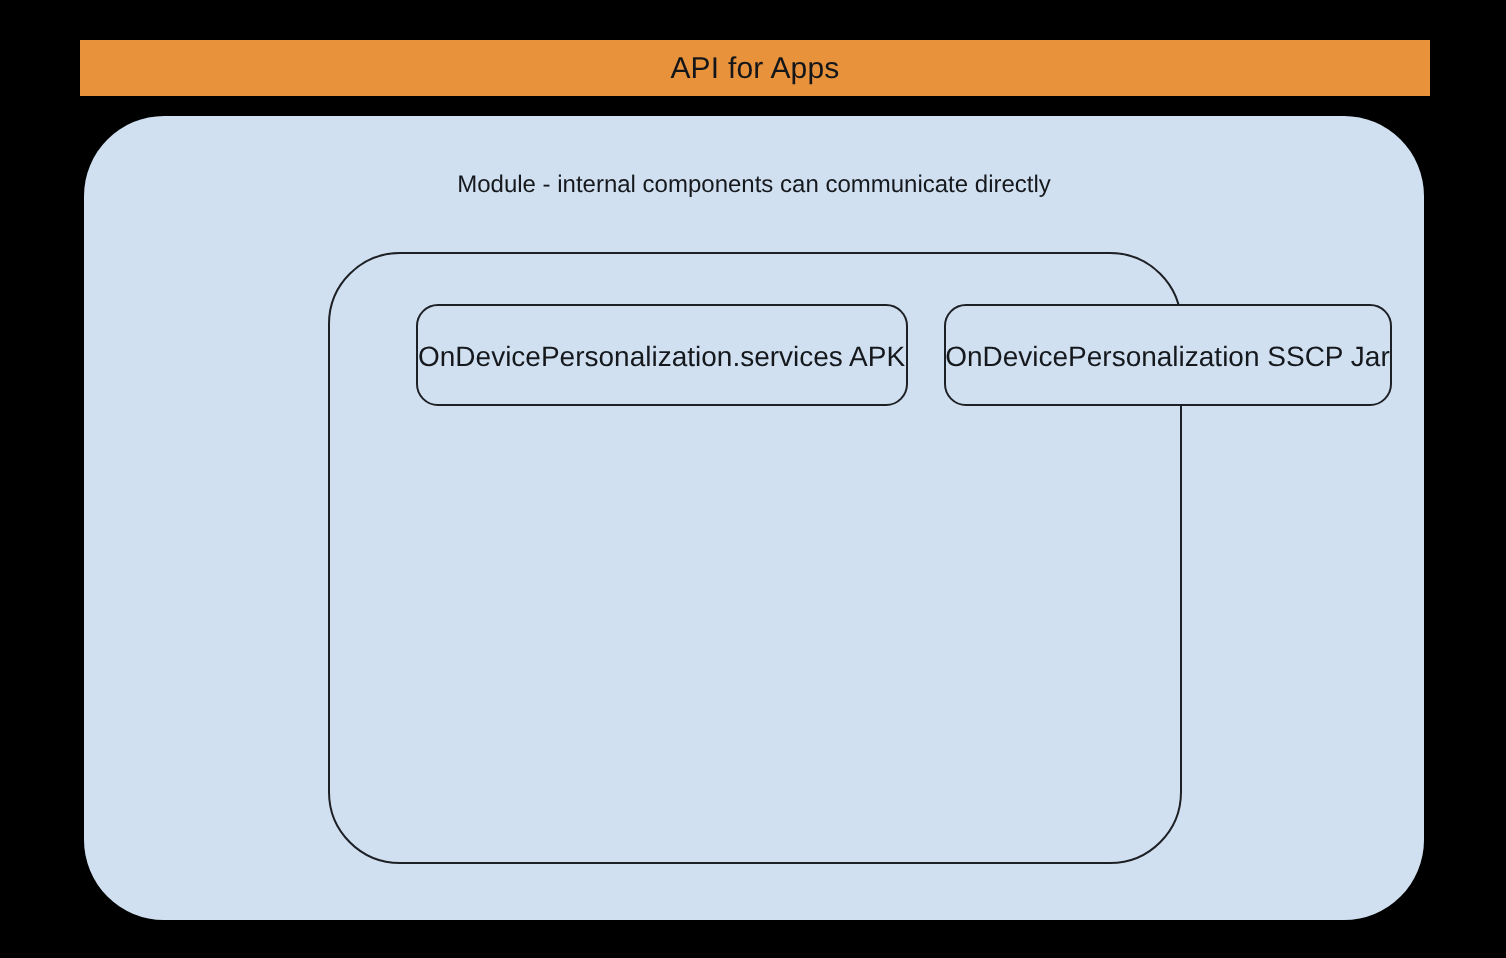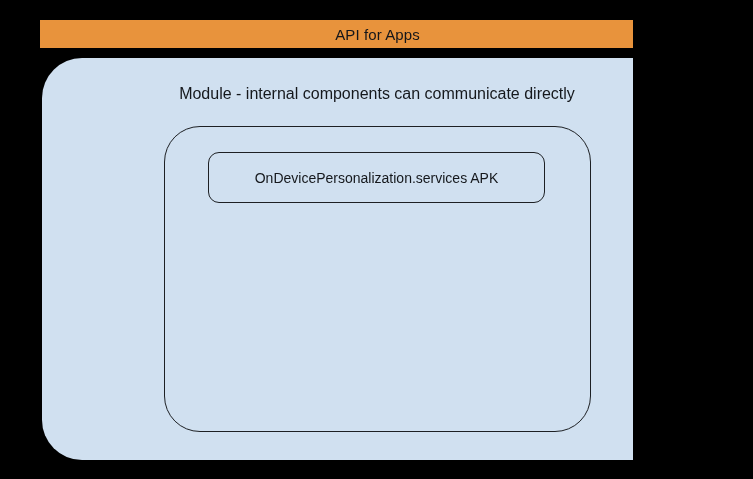--- a/index.html
+++ b/index.html
@@ -2,21 +2,21 @@
 <html><head>
 <meta charset="utf-8">
 <style>
   html, body {
     margin: 0;
     padding: 0;
     background: #000000;
   }
   #stage {
     position: relative;
-    width: 633px;
+    width: 753px;
     height: 479px;
     background: #000000;
     overflow: hidden;
     font-family: "Liberation Sans", sans-serif;
   }
 
   
   #api-banner {
     position: absolute;
     left: 40px;
@@ -44,21 +44,21 @@
     height: 402px;
     background: #d0e0f0;
     border-radius: 40px;
   }
   #module-caption {
     position: absolute;
     left: 0;
     top: 28px;
     width: 100%;
     text-align: center;
-    font-size: 16px;
+    font-size: 12px;
     color: #15181c;
     line-height: 1;
   }
 
   
   #component-group {
     position: absolute;
     left: 122px;
     top: 68px;
     width: 427px;
@@ -69,21 +69,21 @@
     box-sizing: border-box;
   }
 
   
   .component-list {
     position: absolute;
     left: 166px;
     top: 94px;
     width: 337px;
     display: flex;
-    flex-direction: column;
+    flex-direction: row;
     gap: 18px;
   }
   .component-box {
     height: 51px;
     box-sizing: border-box;
     border: 1.3px solid #1d2024;
     border-radius: 11px;
     background: #d0e0f0;
     display: flex;
     align-items: center;
@@ -112,16 +112,19 @@
     <div id="component-group"></div>
 
     <div class="component-list">
 
       <div class="component-box">
         <span class="component-label">OnDevicePersonalization.services APK</span>
       </div>
 
 
 
+      <div class="component-box">
+        <span class="component-label">OnDevicePersonalization SSCP Jar</span>
+      </div>
 
     </div>
   </div>
 </div>
 
 </body></html>

